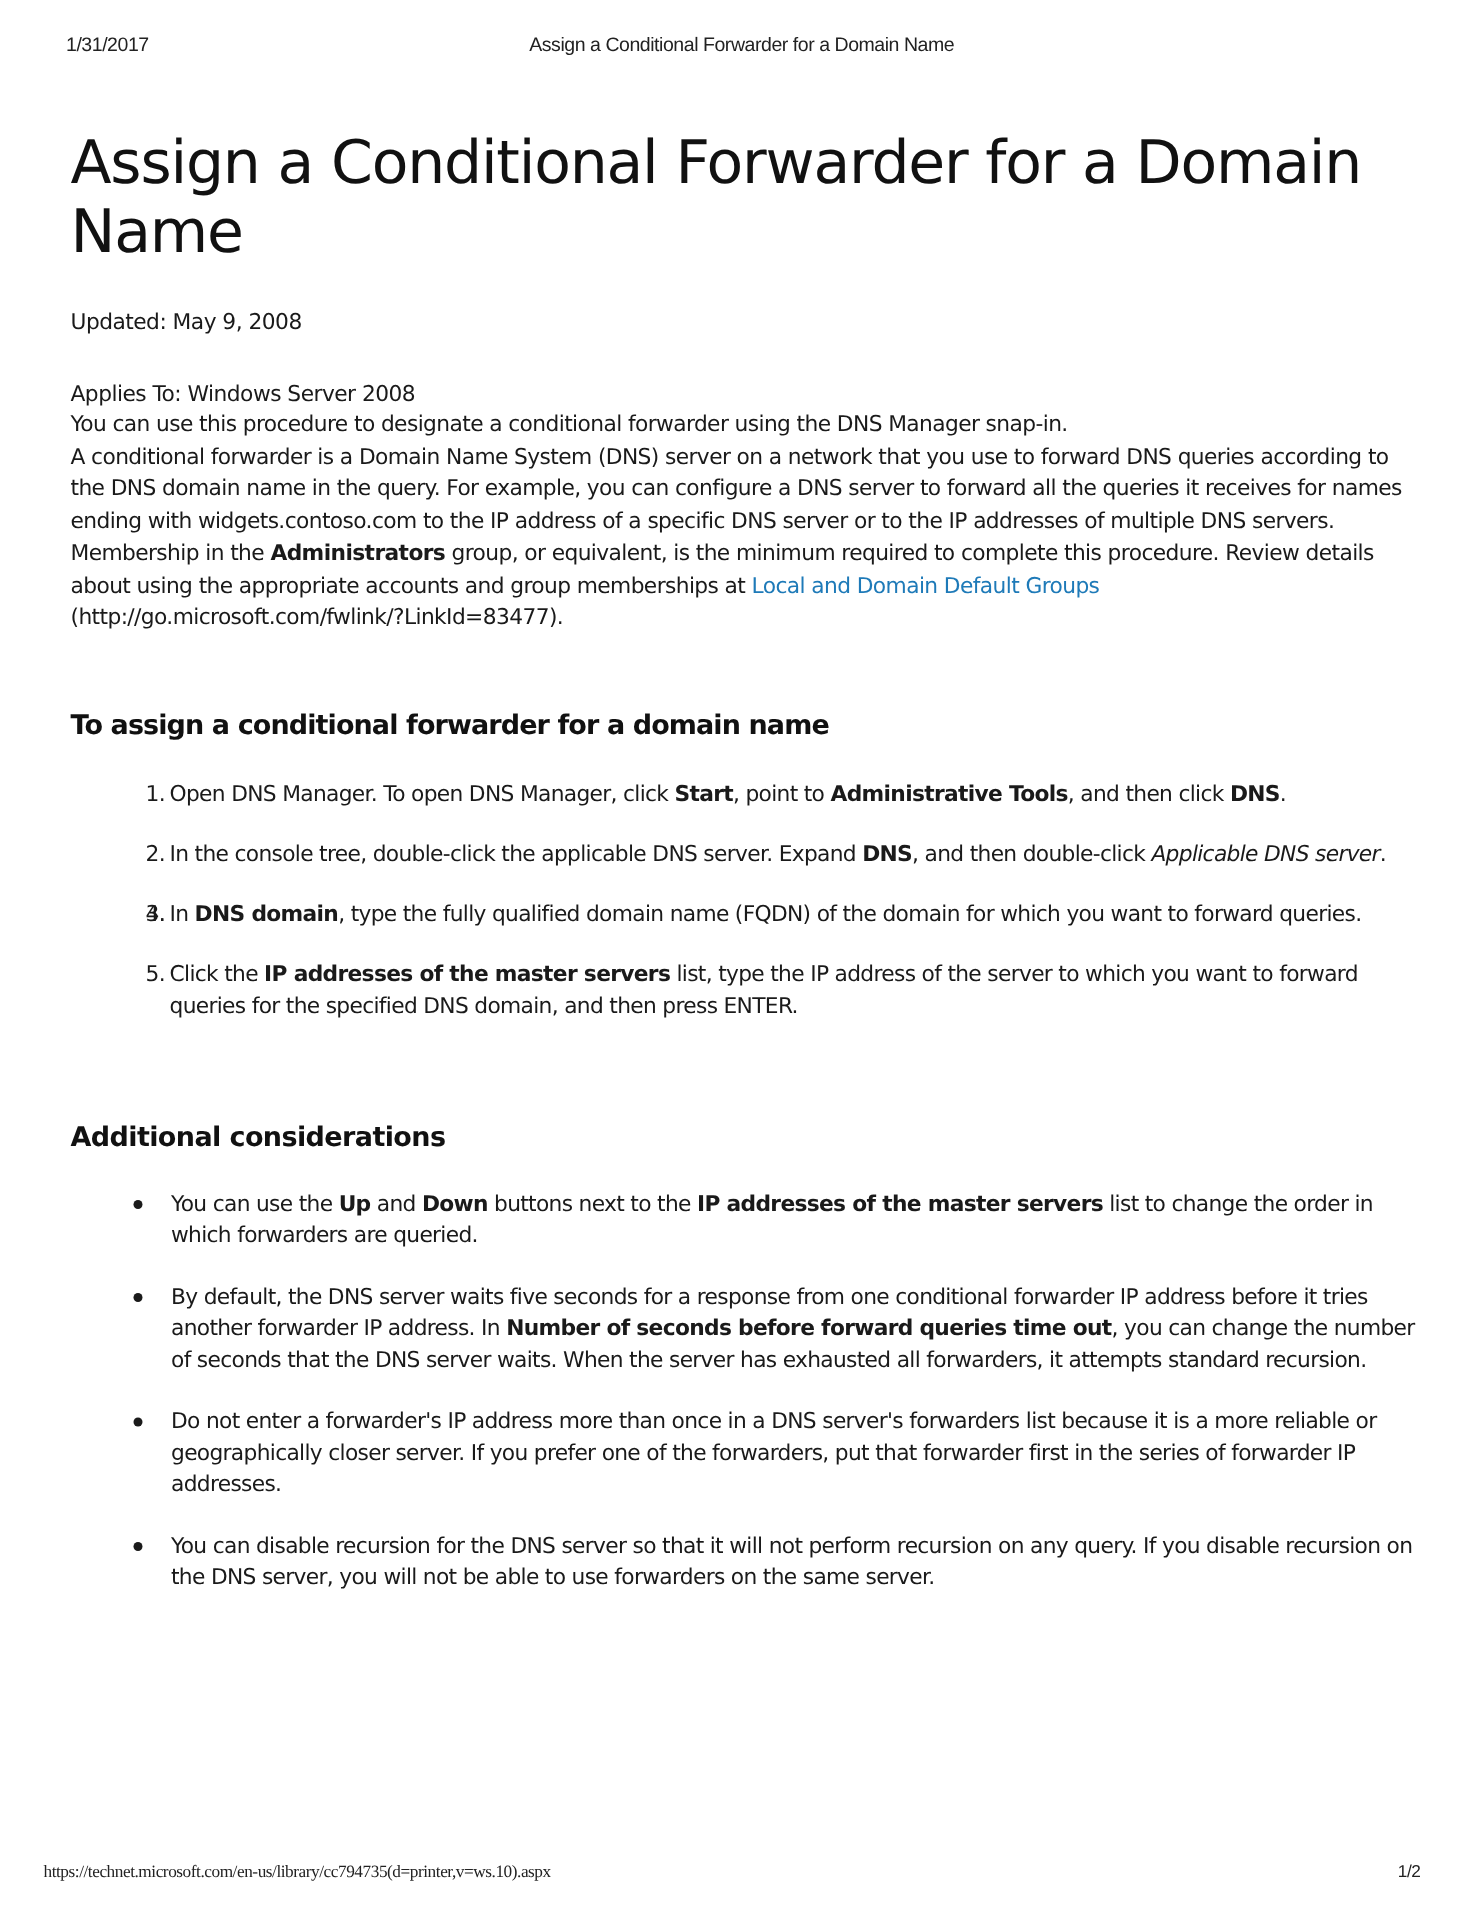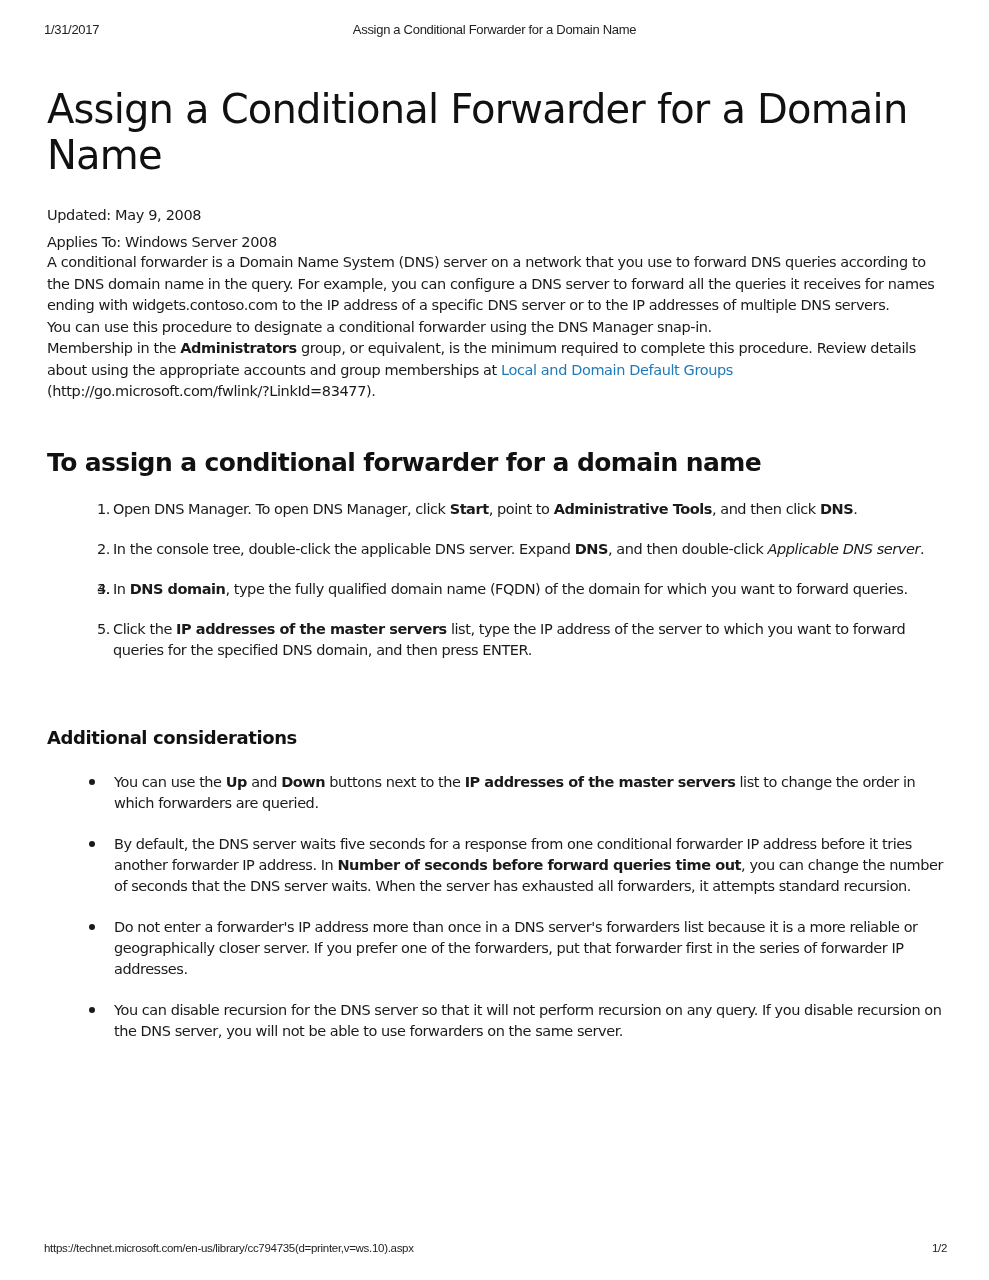--- a/index.html
+++ b/index.html
@@ -1,57 +1,57 @@
 <!DOCTYPE html>
 <html><head>
 <meta charset="utf-8">
 <style>
   html, body { margin: 0; padding: 0; background: #ffffff; }
   body { width: 989px; height: 1280px; position: relative; overflow: hidden; color: #1a1a1a; font-family: "Liberation Sans", sans-serif; }
   .print-header { position: absolute; top: 22px; left: 0; width: 989px; height: 18px; font-family: "Liberation Sans", sans-serif; font-size: 13px; color: #222; letter-spacing: -0.3px; }
   .print-header .date { position: absolute; left: 44px; top: 0; }
   .print-header .ptitle { position: absolute; left: 0; width: 989px; text-align: center; top: 0; }
   .print-footer { position: absolute; top: 1242px; left: 0; width: 989px; font-size: 11.5px; color: #222; letter-spacing: -0.3px; }
-  .print-footer .url { position: absolute; left: 44px; }
+  .print-footer .url { position: absolute; left: 29px; font-family: Liberation Serif, serif; }
   .print-footer .pagenum { position: absolute; right: 42px; }
 
   .content { position: absolute; left: 47px; top: 86px; width: 900px; font-family: "DejaVu Sans", sans-serif; }
   h1 { margin: 0; font-family: "DejaVu Sans", sans-serif; font-weight: normal; font-size: 40px; line-height: 46px; color: #111; letter-spacing: -0.8px; }
   .meta { font-size: 14.5px; line-height: 20px; margin: 0; letter-spacing: -0.35px; }
   .updated { margin-top: 27px; }
-  .applies { margin-top: 7px; }
+  .applies { margin-top: 28px; }
   p.body { font-size: 14.5px; line-height: 21.5px; margin: 0; letter-spacing: -0.4px; }
   .intro { margin-top: 20px; }
   .usage { margin-top: 18px; }
   .membership { margin-top: 18px; }
   a.link { color: #1e7ab8; text-decoration: none; text-align: right; }
   b { font-weight: bold; }
-  h2 { margin: 45px 0 0 0; font-weight: bold; font-size: 25px; line-height: 30px; color: #111; letter-spacing: -0.6px; font-family: "DejaVu Sans", sans-serif; }
+  h2 { margin: 45px 0 0 0; font-weight: bold; font-size: 18px; line-height: 30px; color: #111; letter-spacing: -0.6px; font-family: "DejaVu Sans", sans-serif; }
   ol.steps { list-style: none; margin: 21px 0 0 0; padding: 0 0 0 50px; }
   ol.steps li { font-size: 14.5px; line-height: 21.5px; letter-spacing: -0.45px; margin-bottom: 18.5px; position: relative; padding-left: 16px; }
   ol.steps li .num { position: absolute; left: 0; top: 0; }
   h3 { margin: 65px 0 0 0; font-weight: bold; font-size: 18px; line-height: 22px; color: #111; letter-spacing: -0.4px; font-family: "DejaVu Sans", sans-serif; }
   ul.considerations { list-style: none; margin: 23px 0 0 0; padding: 0 0 0 67px; }
   ul.considerations li { font-size: 14.5px; line-height: 21px; letter-spacing: -0.45px; margin-bottom: 20px; position: relative; }
   ul.considerations li .bullet { position: absolute; left: -25px; top: 7px; width: 6px; height: 6px; border-radius: 50%; background: #1a1a1a; }
 </style>
 </head>
 <body>
 
 <div class="print-header">
   <span class="date">1/31/2017</span>
   <span class="ptitle">Assign a Conditional Forwarder for a Domain Name</span>
 </div>
 
 <div class="content">
   <h1>Assign a Conditional Forwarder for a Domain Name</h1>
   <p class="meta updated">Updated: May 9, 2008</p>
   <p class="meta applies">Applies To: Windows Server 2008</p>
+  <p class="body usage">You can use this procedure to designate a conditional forwarder using the DNS Manager snap-in.</p>
   <p class="body intro">A conditional forwarder is a Domain Name System (DNS) server on a network that you use to forward DNS queries according to the DNS domain name in the query. For example, you can configure a DNS server to forward all the queries it receives for names ending with widgets.contoso.com to the IP address of a specific DNS server or to the IP addresses of multiple DNS servers.</p>
-  <p class="body usage">You can use this procedure to designate a conditional forwarder using the DNS Manager snap-in.</p>
   <p class="body membership"><span>Membership in the </span><b>Administrators</b><span> group, or equivalent, is the minimum required to complete this procedure. Review details about using the appropriate accounts and group memberships at </span><a class="link" href="#">Local and Domain Default Groups</a><span> (http://go.microsoft.com/fwlink/?LinkId=83477).</span></p>
 
   <h2>To assign a conditional forwarder for a domain name</h2>
   <ol class="steps" id="steps">
       <li><span class="num">1.</span><span><span>Open DNS Manager. To open DNS Manager, click </span><b>Start</b><span>, point to </span><b>Administrative Tools</b><span>, and then click </span><b>DNS</b><span>.</span></span></li>
       <li><span class="num">2.</span><span><span>In the console tree, double-click the applicable DNS server. Expand </span><b>DNS</b><span>, and then double-click </span><i>Applicable DNS server</i><span>.</span></span></li>
       <li><span class="num">3.</span></li>
       <li><span class="num">4.</span><span><span>In </span><b>DNS domain</b><span>, type the fully qualified domain name (FQDN) of the domain for which you want to forward queries.</span></span></li>
       <li><span class="num">5.</span><span><span>Click the </span><b>IP addresses of the master servers</b><span> list, type the IP address of the server to which you want to forward queries for the specified DNS domain, and then press ENTER.</span></span></li>
     </ol>

